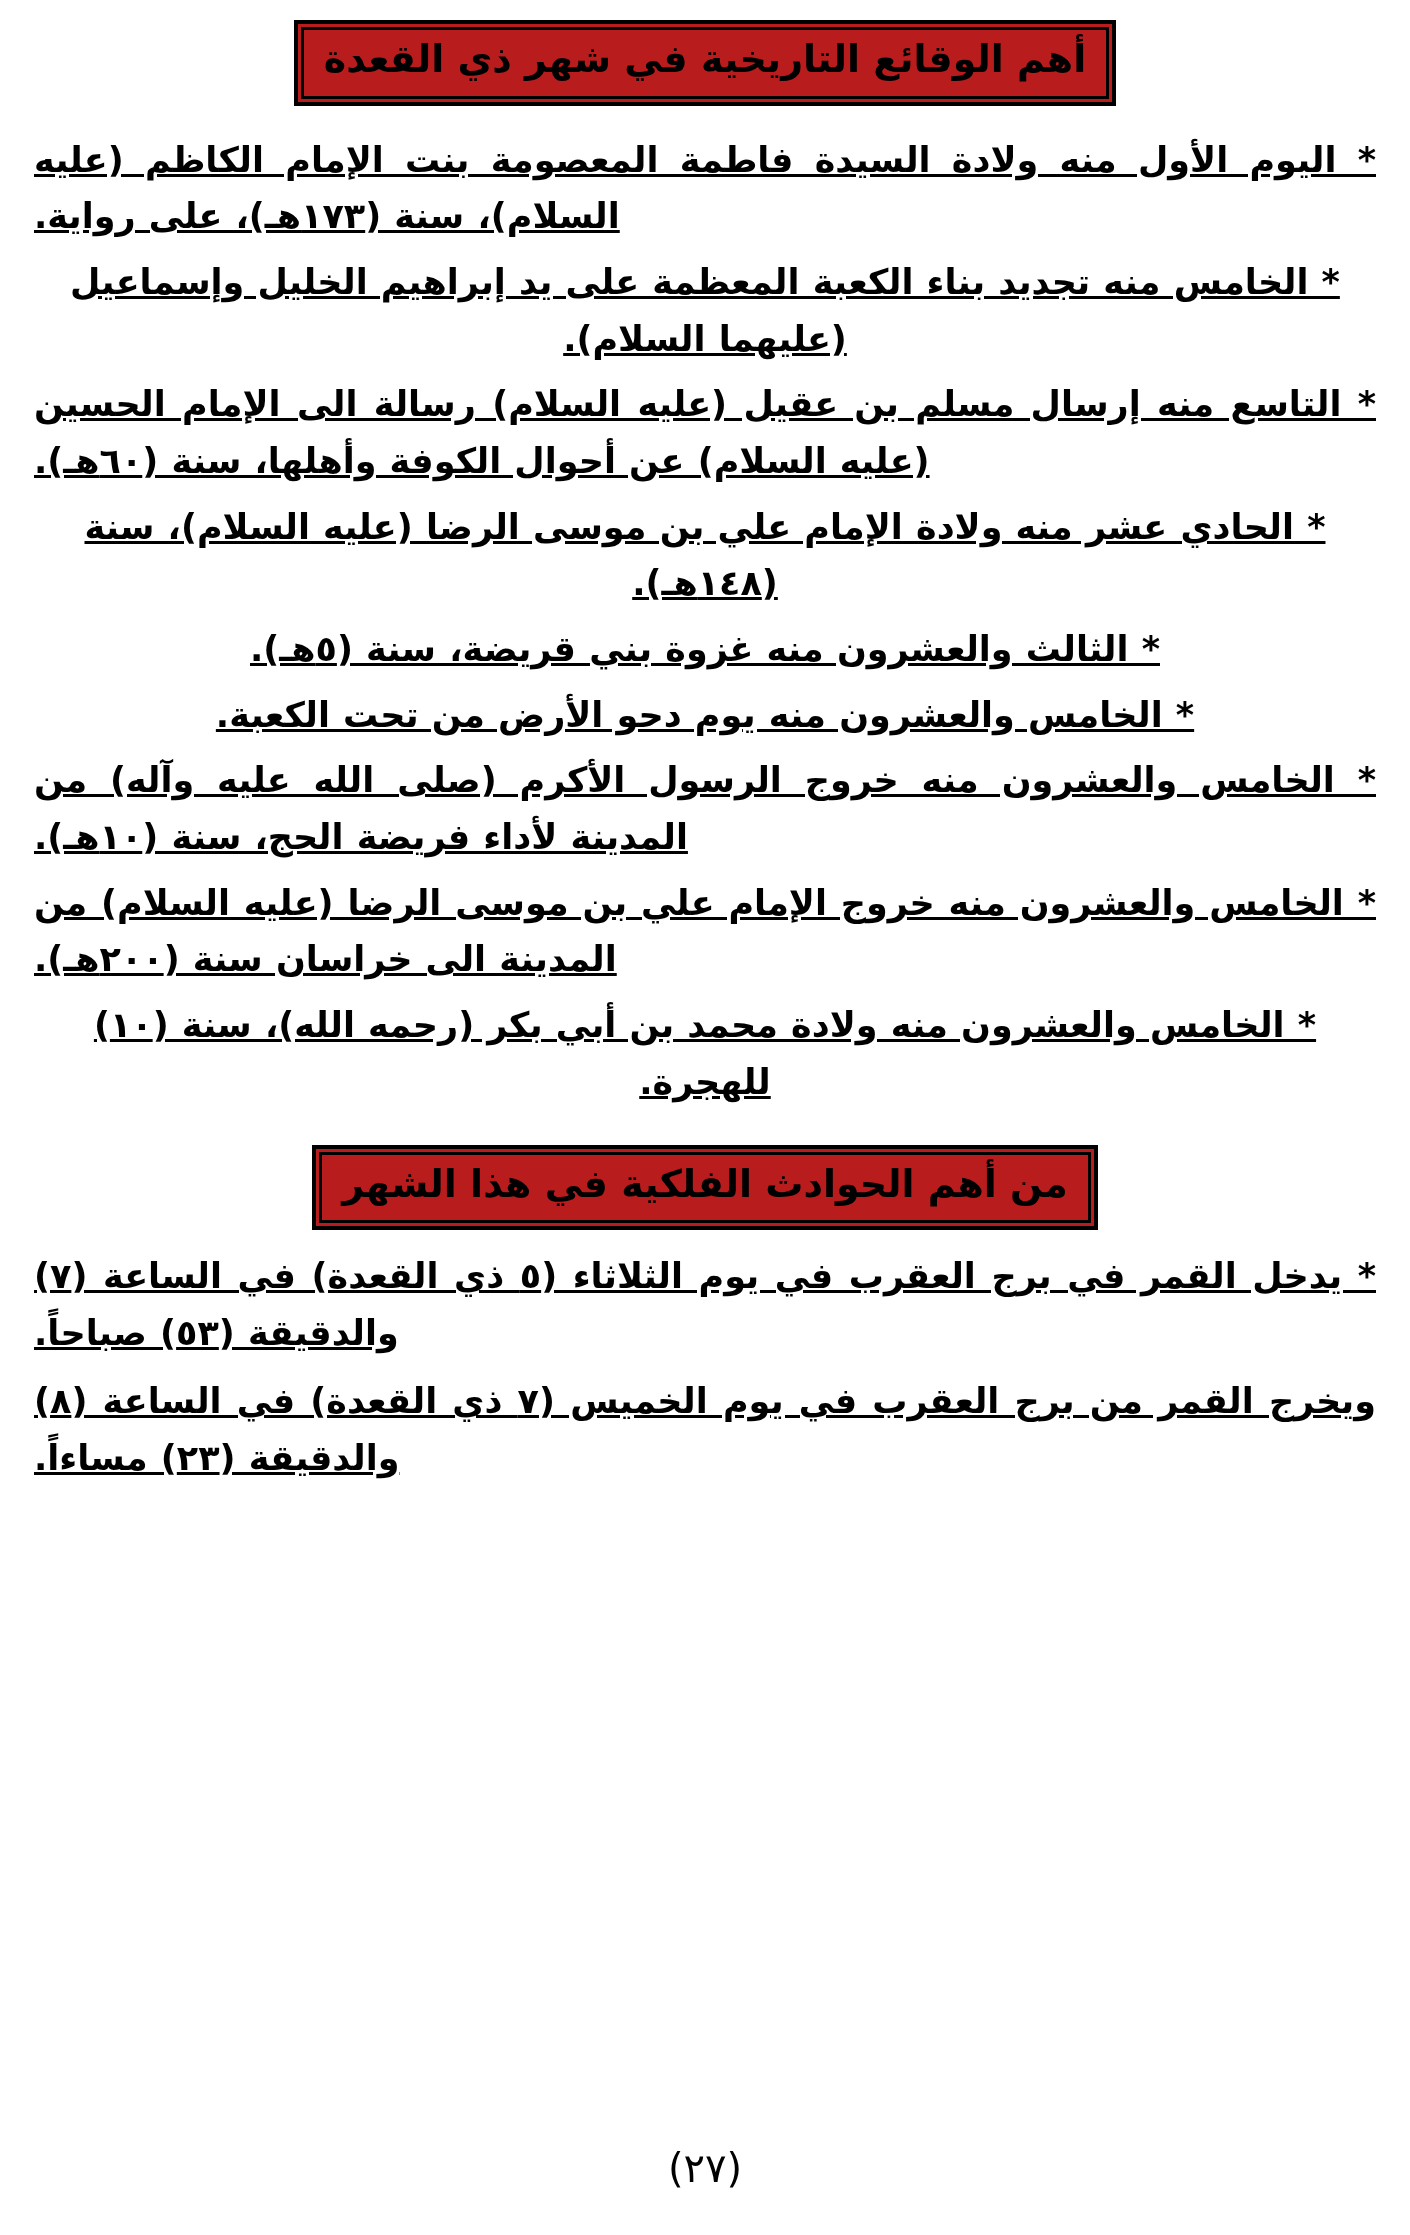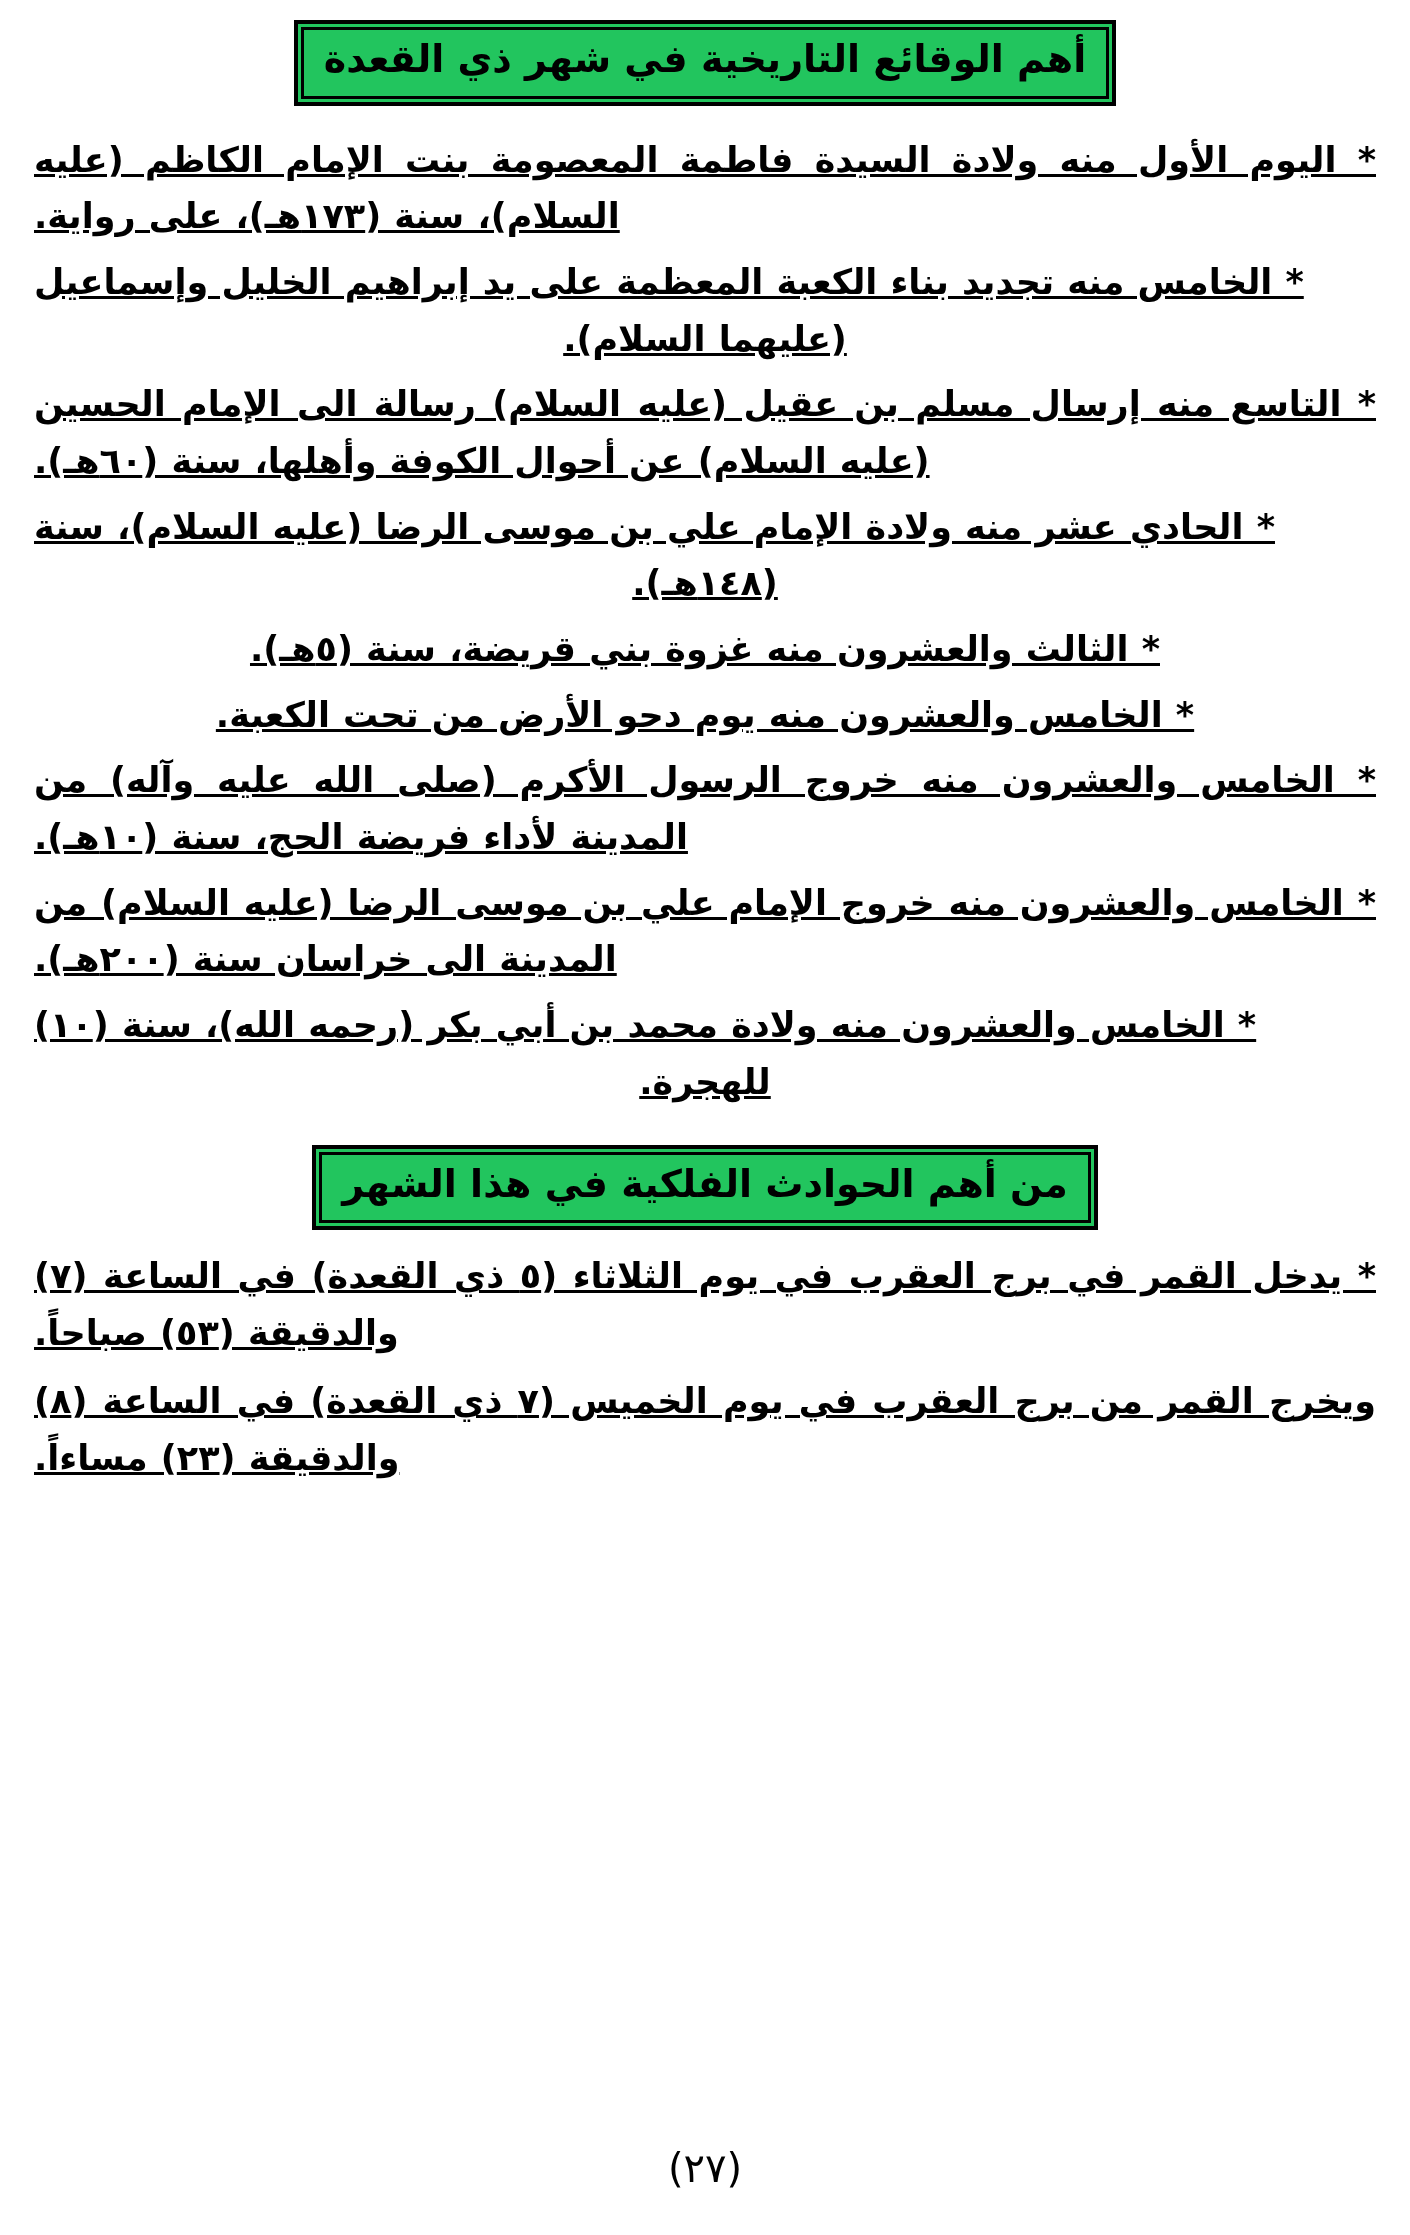--- a/index.html
+++ b/index.html
@@ -27,21 +27,21 @@
 
   
   .heading-wrap {
     display: flex;
     justify-content: center;
     margin: 0;
   }
   .heading-box {
     border: 4px solid #000;
     padding: 3px;
-    background: #22c55e;
+    background: #b91c1c;
     display: inline-block;
   }
   .heading-inner {
     border: 3px solid #000;
     padding: 6px 20px 12px 20px;
     display: block;
   }
   .heading-text {
     font-family: "DejaVu Sans", "Liberation Sans", sans-serif;
     font-weight: bold;
@@ -68,21 +68,21 @@
     text-align: justify;
     text-align-last: center;
     margin: 0 0 9px 0;
     word-spacing: 1px;
   }
   .entry.full {
     text-align: justify;
     text-align-last: left;
   }
   .entry.center-only {
-    text-align: left;
+    text-align: center;
     text-align-last: center;
   }
   .astro {
     margin-top: 18px;
   }
   .astro .entry {
     margin-bottom: 12px;
   }
 
   

